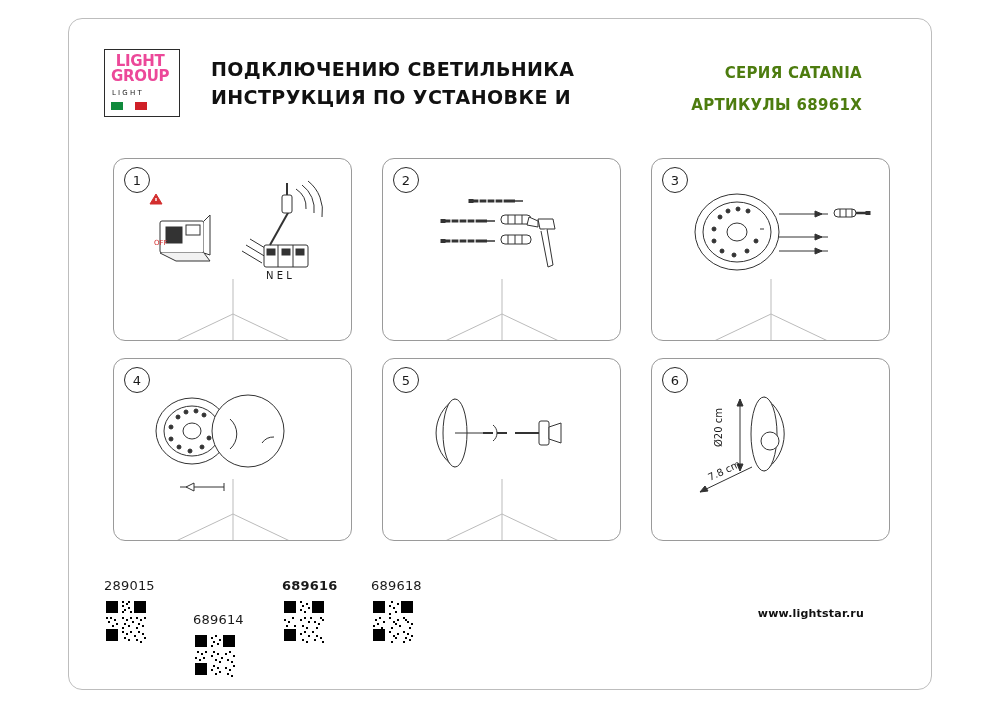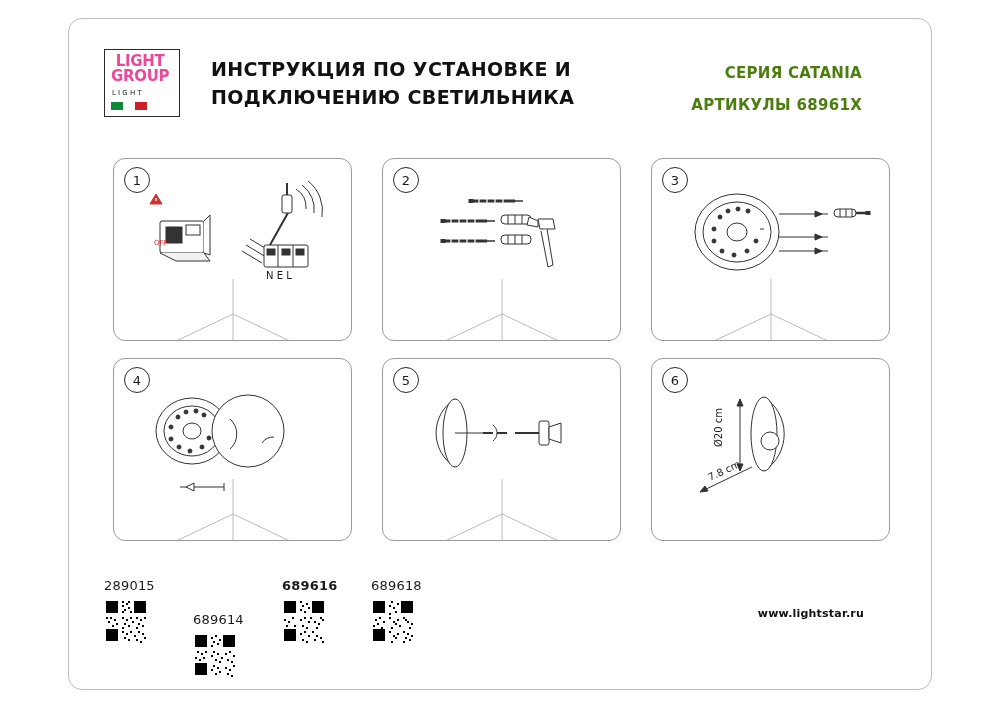--- a/index.html
+++ b/index.html
@@ -191,22 +191,22 @@
       </div>
       <div class="logo-group">LIGHT</div>
       <div class="logo-flag">
         <i class="g"></i>
         <i class="w"></i>
         <i class="r"></i>
       </div>
     </div>
 
     <div class="title">
+      <div>ПОДКЛЮЧЕНИЮ СВЕТИЛЬНИКА</div>
       <div>ИНСТРУКЦИЯ ПО УСТАНОВКЕ И</div>
-      <div>ПОДКЛЮЧЕНИЮ СВЕТИЛЬНИКА</div>
     </div>
 
     <div class="series">
       <div>СЕРИЯ CATANIA</div>
       <div>АРТИКУЛЫ 68961X</div>
     </div>
   </div>
 
   <div class="card" style="left:113px; top:158px; width:239px; height:183px;">
     <div class="num">1</div>

